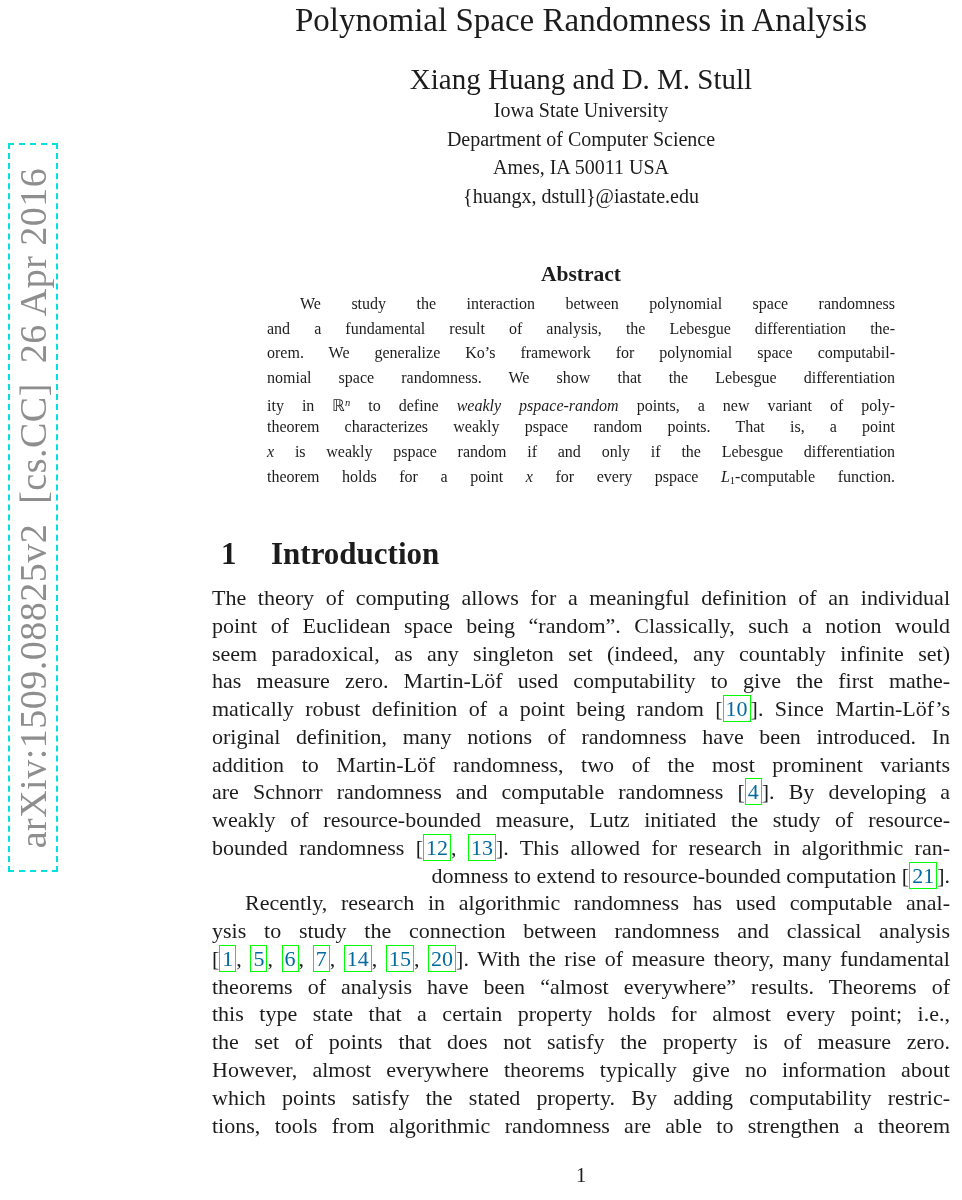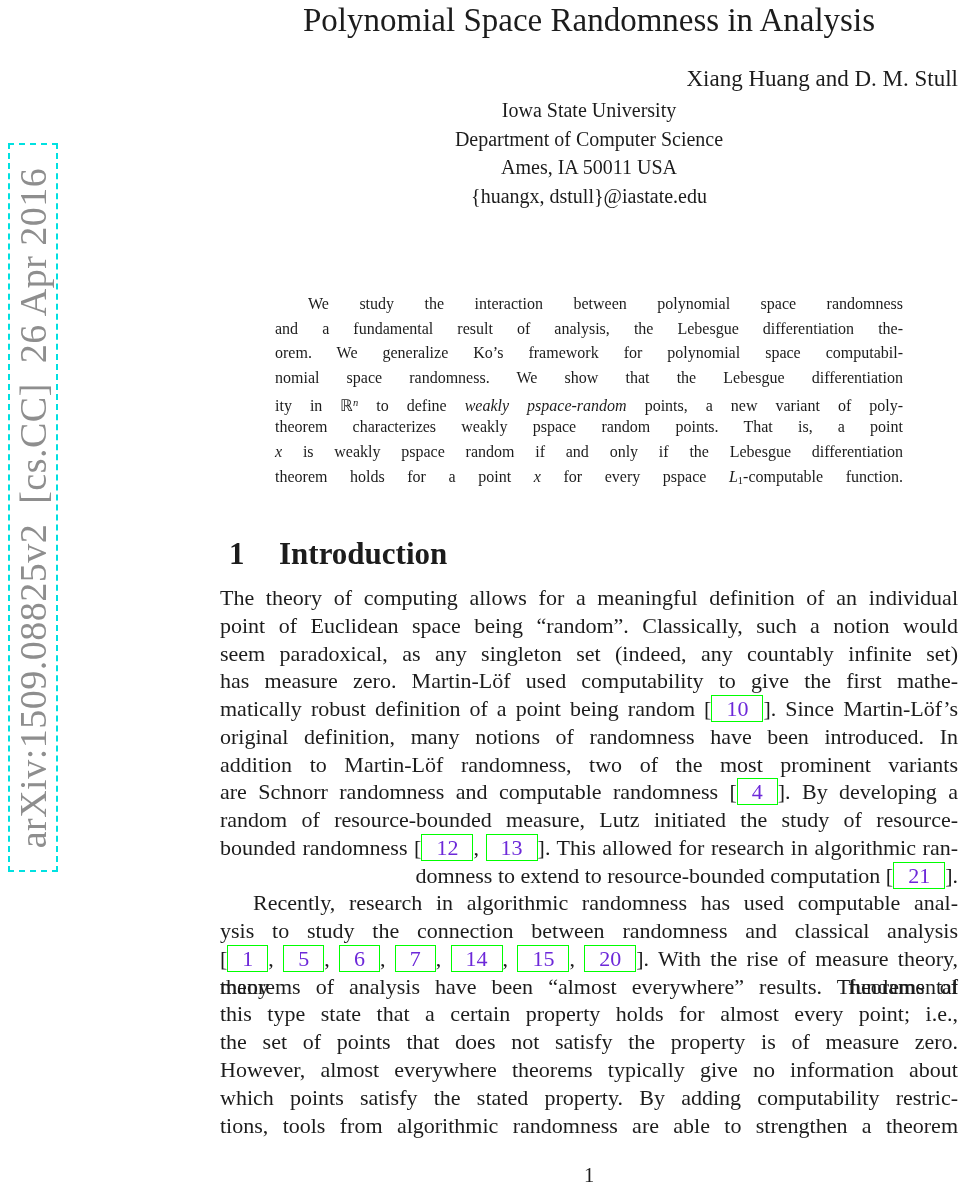--- a/index.html
+++ b/index.html
@@ -30,34 +30,34 @@
     transform: translate(-50%, -50%) rotate(-90deg);
     white-space: pre;
     font-size: 38px;
     color: var(--sb-text, #8e8e8e);
     letter-spacing: 0.5px;
   }
 
   
   .column {
     position: absolute;
-    left: 220px; top: 0;
+    left: 212px; top: 0;
     width: 738px; height: 1200px;
   }
   .doc-title {
     position: absolute; top: 2px; left: 0; width: 738px;
     text-align: center;
     font-size: 33px; line-height: 36px;
     font-weight: normal;
     margin: 0;
   }
   .authors-line {
     position: absolute; top: 64px; left: 0; width: 738px;
-    text-align: right;
-    font-size: 23px; line-height: 30px;
+    text-align: center;
+    font-size: 29px; line-height: 30px;
   }
   .affil-block {
     position: absolute; top: 96px; left: 0; width: 738px;
     text-align: center;
     font-size: 20px; line-height: 28.7px;
   }
   .abstract-heading {
     position: absolute; top: 262px; left: 0; width: 738px;
     text-align: center;
     font-size: 21.5px; font-weight: bold;
@@ -83,22 +83,22 @@
   .line.jl { text-align: justify; text-align-last: justify; }
   .line.indent { padding-left: 33px; }
 
   .seg-plain { }
   .seg-italic { font-style: italic; }
   .seg-bb { font-family: "DejaVu Sans", "DejaVu Serif", serif; }
   .seg-sup { font-size: 0.66em; vertical-align: 0.45em; font-style: italic; }
   .seg-sub { font-size: 0.66em; vertical-align: -0.18em; }
   .seg-cite {
     border: 1.5px solid var(--cite, #00ff00);
-    padding: 0 14px;
-    color: #6d28d9;
+    padding: 0 2px;
+    color: #0369a1;
     margin-top: 35px;
   }
 
   .page-number {
     position: absolute; top: 1164px; left: 0; width: 738px;
     text-align: center;
     font-size: 20.5px;
   }
 </style>
 </head>
@@ -116,20 +116,21 @@
 
     <div class="authors-line">Xiang Huang and D. M. Stull</div>
 
     <div class="affil-block">
       <div>Iowa State University</div>
       <div>Department of Computer Science</div>
       <div>Ames, IA 50011 USA</div>
       <div>{huangx, dstull}@iastate.edu</div>
     </div>
 
+    <div class="abstract-heading">Abstract</div>
 
     <div class="abstract-body">
         <div class="line jl indent"><span class="seg-plain">We study the interaction between polynomial space randomness</span></div>
         <div class="line jl"><span class="seg-plain">and a fundamental result of analysis, the Lebesgue differentiation the-</span></div>
         <div class="line jl"><span class="seg-plain">orem. We generalize Ko’s framework for polynomial space computabil-</span></div>
         <div class="line jl"><span class="seg-plain">nomial space randomness. We show that the Lebesgue differentiation</span></div>
         <div class="line jl"><span class="seg-plain">ity in </span><span class="seg-bb">ℝ</span><span class="seg-sup">n</span><span class="seg-plain"> to define </span><span class="seg-italic">weakly pspace-random</span><span class="seg-plain"> points, a new variant of poly-</span></div>
         <div class="line jl"><span class="seg-plain">theorem characterizes weakly pspace random points. That is, a point</span></div>
         <div class="line jl"><span class="seg-italic">x</span><span class="seg-plain"> is weakly pspace random if and only if the Lebesgue differentiation</span></div>
         <div class="line jl"><span class="seg-plain">theorem holds for a point </span><span class="seg-italic">x</span><span class="seg-plain"> for every pspace </span><span class="seg-italic">L</span><span class="seg-sub">1</span><span class="seg-plain">-computable function.</span></div>
@@ -142,21 +143,21 @@
     <div class="intro-body">
         <div>
           <div class="line jl"><span class="seg-plain">The theory of computing allows for a meaningful definition of an individual</span></div>
           <div class="line jl"><span class="seg-plain">point of Euclidean space being “random”. Classically, such a notion would</span></div>
           <div class="line jl"><span class="seg-plain">seem paradoxical, as any singleton set (indeed, any countably infinite set)</span></div>
           <div class="line jl"><span class="seg-plain">has measure zero. Martin-Löf used computability to give the first mathe-</span></div>
           <div class="line jl"><span class="seg-plain">matically robust definition of a point being random [</span><span class="seg-cite">10</span><span class="seg-plain">]. Since Martin-Löf’s</span></div>
           <div class="line jl"><span class="seg-plain">original definition, many notions of randomness have been introduced. In</span></div>
           <div class="line jl"><span class="seg-plain">addition to Martin-Löf randomness, two of the most prominent variants</span></div>
           <div class="line jl"><span class="seg-plain">are Schnorr randomness and computable randomness [</span><span class="seg-cite">4</span><span class="seg-plain">]. By developing a</span></div>
-          <div class="line jl"><span class="seg-plain">random of resource-bounded measure, Lutz initiated the study of resource-</span></div>
+          <div class="line jl"><span class="seg-plain">weakly of resource-bounded measure, Lutz initiated the study of resource-</span></div>
           <div class="line jl"><span class="seg-plain">bounded randomness [</span><span class="seg-cite">12</span><span class="seg-plain">, </span><span class="seg-cite">13</span><span class="seg-plain">]. This allowed for research in algorithmic ran-</span></div>
           <div class="line"><span class="seg-plain">domness to extend to resource-bounded computation [</span><span class="seg-cite">21</span><span class="seg-plain">].</span></div>
         </div>
         <div>
           <div class="line jl indent"><span class="seg-plain">Recently, research in algorithmic randomness has used computable anal-</span></div>
           <div class="line jl"><span class="seg-plain">ysis to study the connection between randomness and classical analysis</span></div>
           <div class="line jl"><span class="seg-plain">[</span><span class="seg-cite">1</span><span class="seg-plain">, </span><span class="seg-cite">5</span><span class="seg-plain">, </span><span class="seg-cite">6</span><span class="seg-plain">, </span><span class="seg-cite">7</span><span class="seg-plain">, </span><span class="seg-cite">14</span><span class="seg-plain">, </span><span class="seg-cite">15</span><span class="seg-plain">, </span><span class="seg-cite">20</span><span class="seg-plain">]. With the rise of measure theory, many fundamental</span></div>
           <div class="line jl"><span class="seg-plain">theorems of analysis have been “almost everywhere” results. Theorems of</span></div>
           <div class="line jl"><span class="seg-plain">this type state that a certain property holds for almost every point; i.e.,</span></div>
           <div class="line jl"><span class="seg-plain">the set of points that does not satisfy the property is of measure zero.</span></div>

